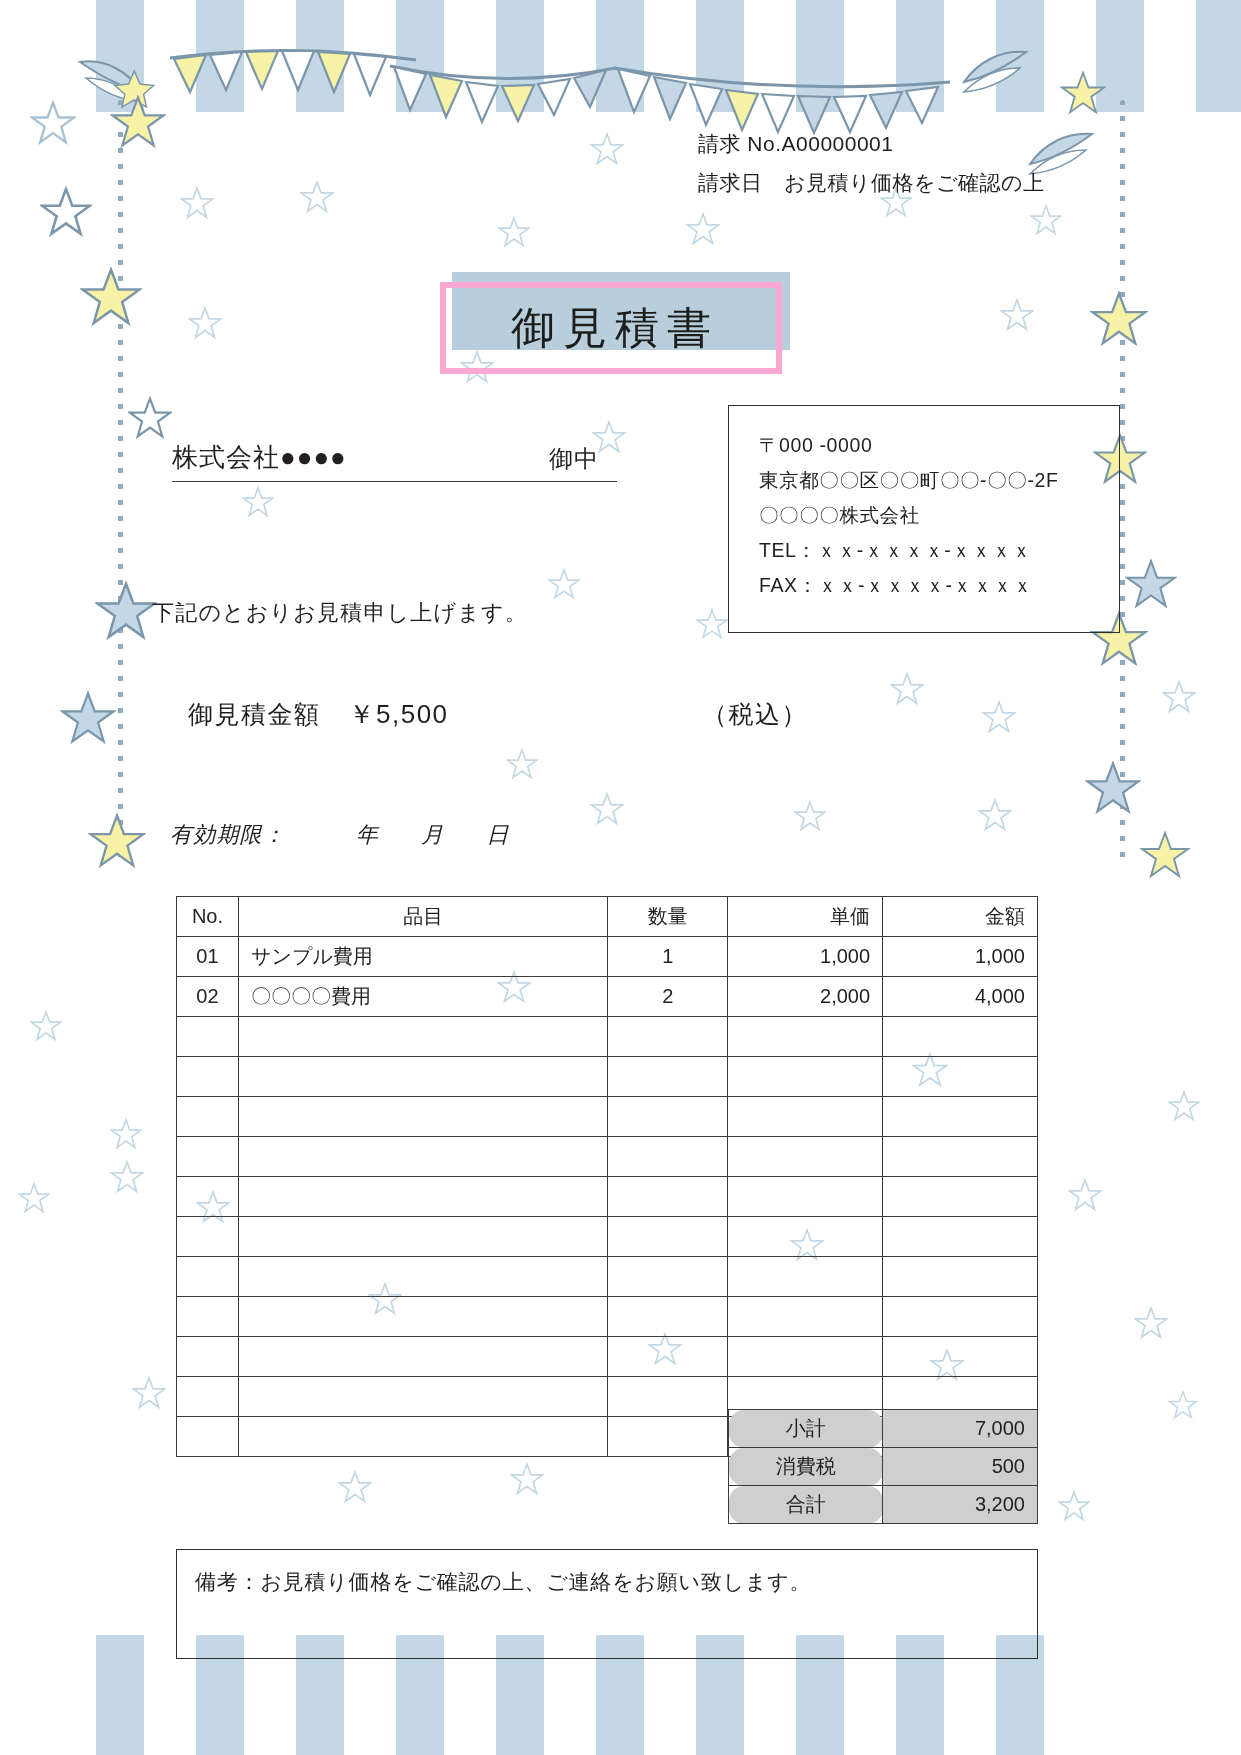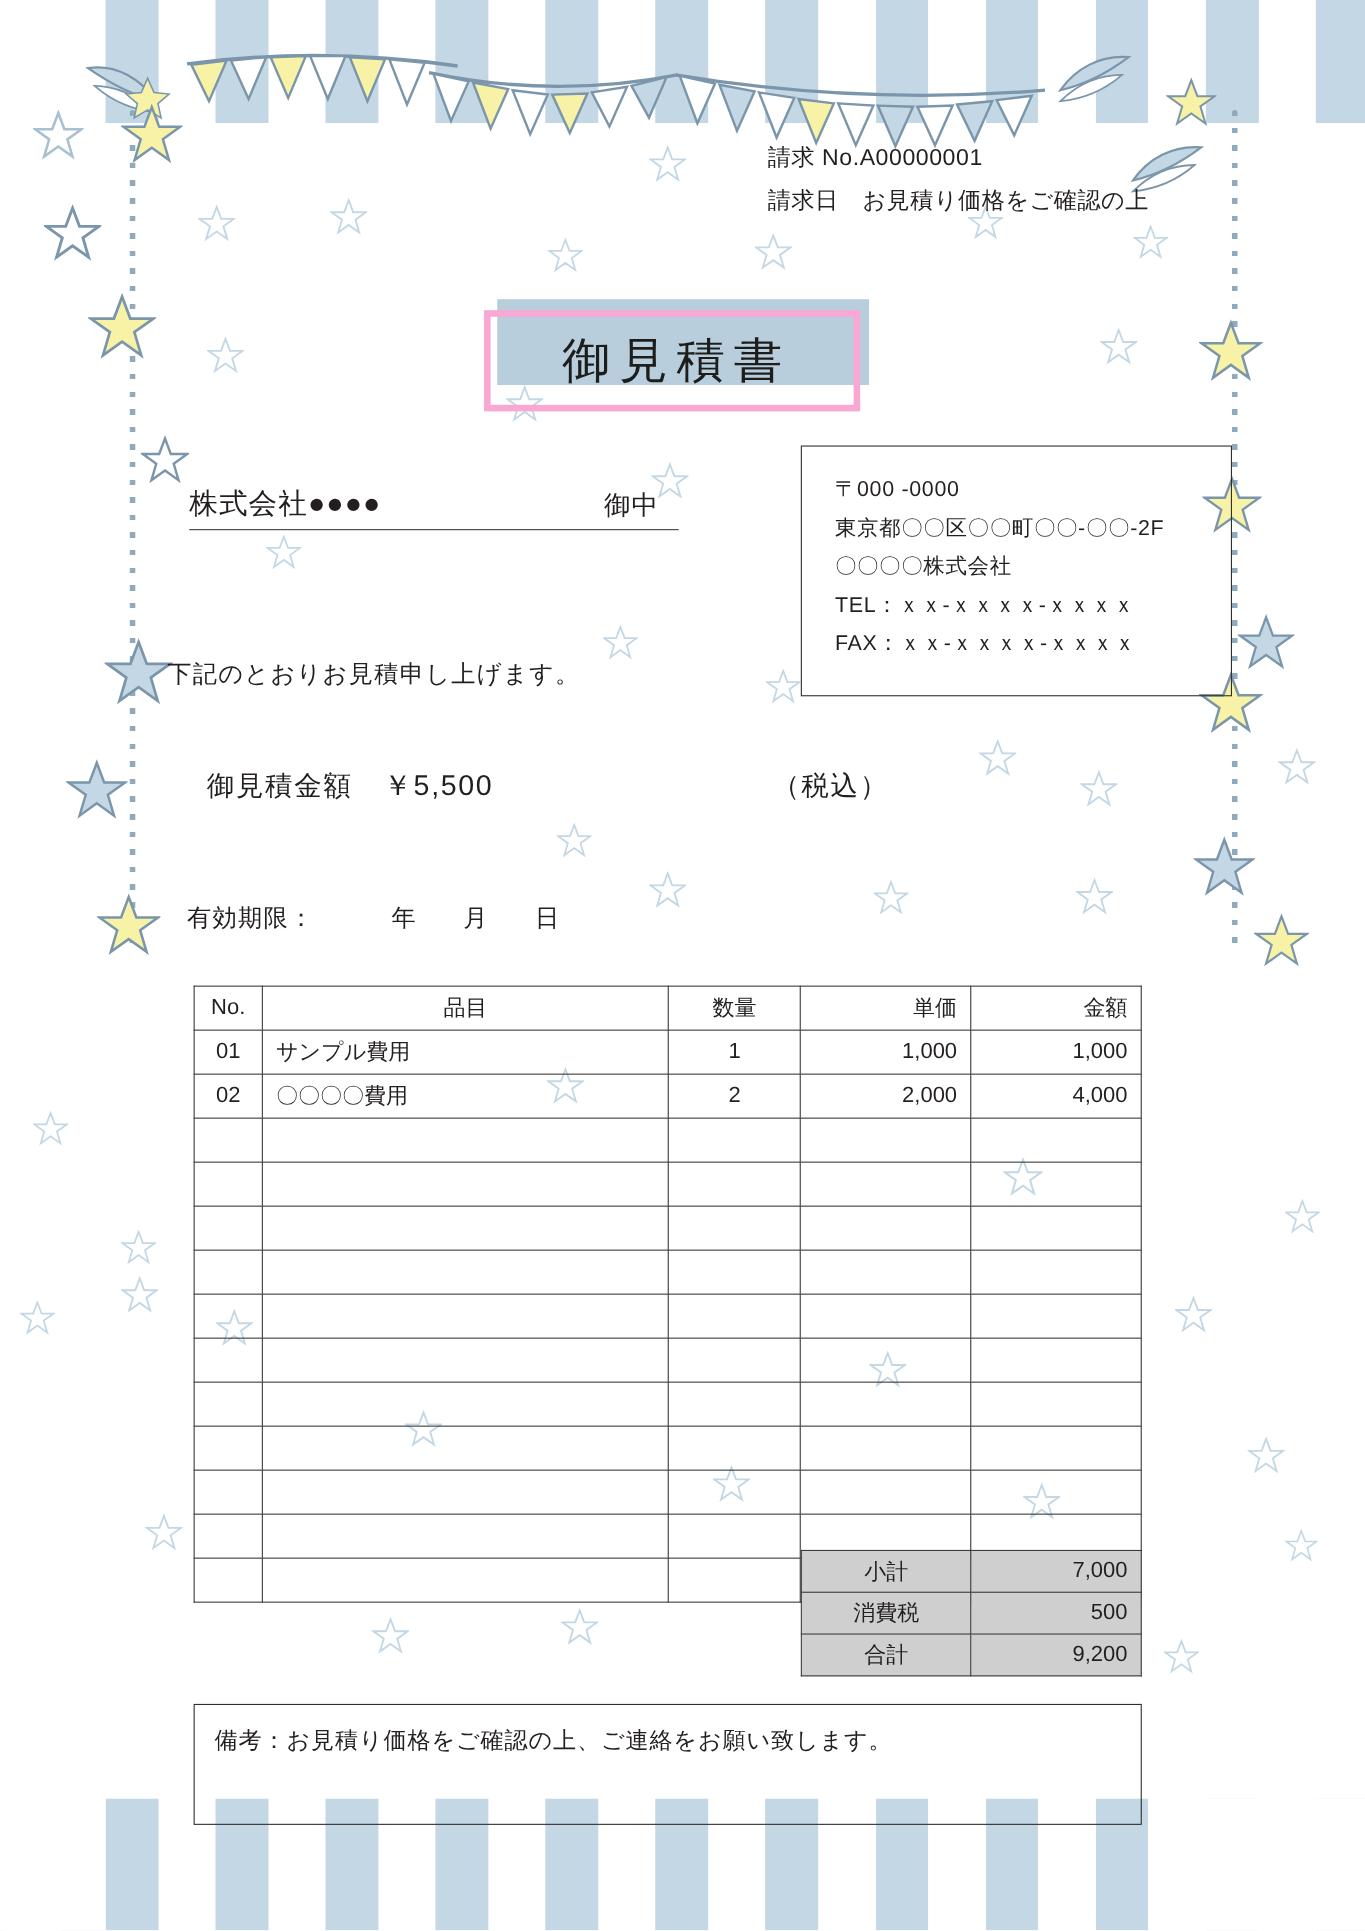--- a/index.html
+++ b/index.html
@@ -168,20 +168,21 @@
   .amount-row .label { }
   .amount-row .value { margin-left: 28px; font-size: 26px; }
   .amount-row .tax { margin-left: auto; font-size: 25px; }
 
   .validity {
     position: absolute;
     left: 170px;
     top: 820px;
     font-size: 22px;
     letter-spacing: 1.2px;
+    font-style: italic;
   }
   .validity .gap1 { display: inline-block; width: 70px; }
   .validity .gap2 { display: inline-block; width: 42px; }
   .validity .gap3 { display: inline-block; width: 42px; }
 
   
   table.items {
     position: absolute;
     left: 176px;
     top: 896px;
@@ -213,21 +214,21 @@
     border-collapse: collapse;
     font-size: 20px;
   }
   table.totals td {
     border: 1.2px solid #3b3b3b;
     height: 38px;
     padding: 0 12px;
     background: #cfcfcf;
     box-sizing: border-box;
   }
-  table.totals td.t-label { width: 155px; text-align: center; }
+  table.totals td.t-label { width: 155px; text-align: center; border-radius: 15px; }
   table.totals td.t-value { width: 155px; text-align: right; }
 
   .remarks {
     position: absolute;
     left: 176px;
     top: 1549px;
     width: 862px;
     height: 110px;
     border: 1.3px solid #2f2f2f;
     box-sizing: border-box;
@@ -743,21 +744,21 @@
         <tr>
           <td class="t-label">小計</td>
           <td class="t-value">7,000</td>
         </tr>
         <tr>
           <td class="t-label">消費税</td>
           <td class="t-value">500</td>
         </tr>
         <tr>
           <td class="t-label">合計</td>
-          <td class="t-value">9,200</td>
+          <td class="t-value">3,200</td>
         </tr>
       </tbody>
     </table>
 
     <div class="remarks">
       <span>備考：お見積り価格をご確認の上、ご連絡をお願い致します。</span>
     </div>
 
   </div>
 </div>

